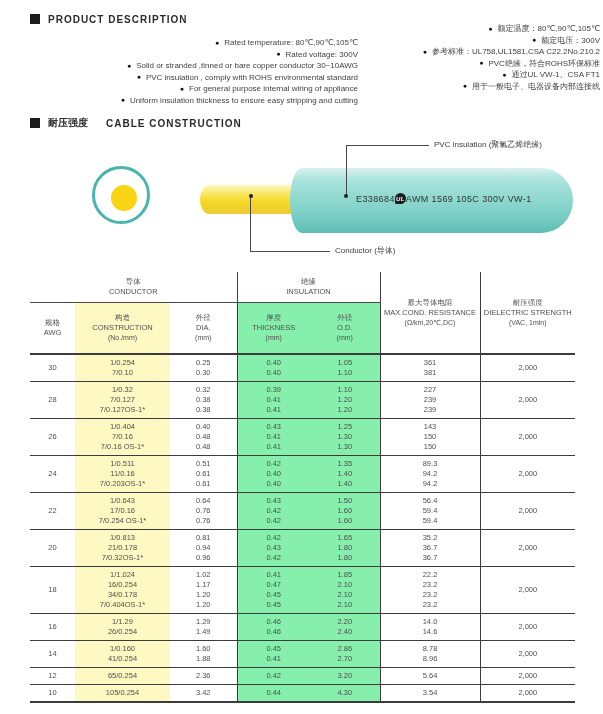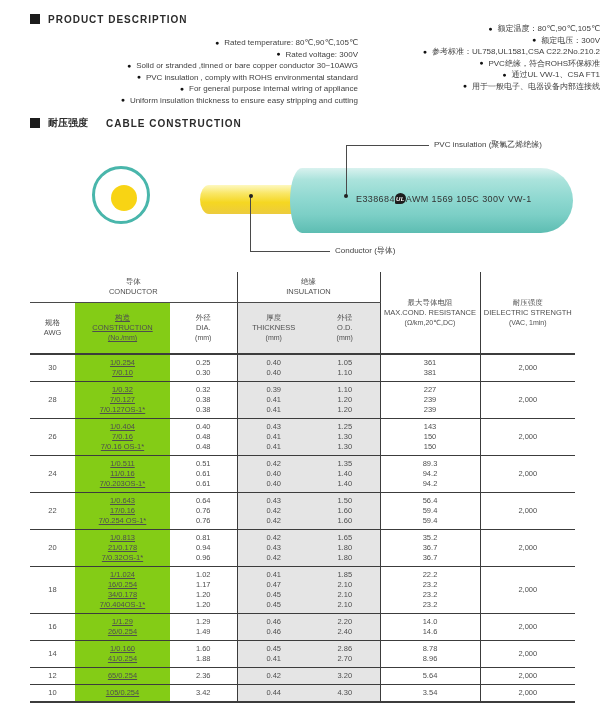--- a/index.html
+++ b/index.html
@@ -38,22 +38,22 @@
   table.spec{border-collapse:collapse;table-layout:fixed;width:545px;margin:8px 0 0 30px;font-size:7.5px;color:#4f4f4f;}
   table.spec col.c0{width:45px;} table.spec col.c1{width:95px;} table.spec col.c2{width:67px;}
   table.spec col.c3{width:73px;} table.spec col.c4{width:70px;} table.spec col.c5{width:100px;} table.spec col.c6{width:95px;}
   table.spec th,table.spec td{font-weight:normal;text-align:center;padding:3px 0;line-height:10px;vertical-align:middle;}
   th.group{border-bottom:1px solid #4a4a4a;height:24px;line-height:10px;}
   .vline-r{border-right:1.2px solid #3c3c3c;}
   thead tr.subhead th{height:44px;}
   thead{border-bottom:2px solid #3c3c3c;}
   tbody tr{border-top:1.5px solid #3c3c3c;}
   tbody tr:last-child{border-bottom:2px solid #3c3c3c;}
-  td.yellow,th.yellow{background:#84cc16;text-decoration:underline;}
-  td.blue,th.blue{background:#e5e5e5;}
+  td.yellow,th.yellow{background:#fef9c3;}
+  td.blue,th.blue{background:#86efac;}
   .hdr-sub{font-size:7px;}
 </style>
 </head>
 <body>
 
 <div id="page">
 
   <div class="top-section">
     <div class="col-left">
       <div class="sec-title">

